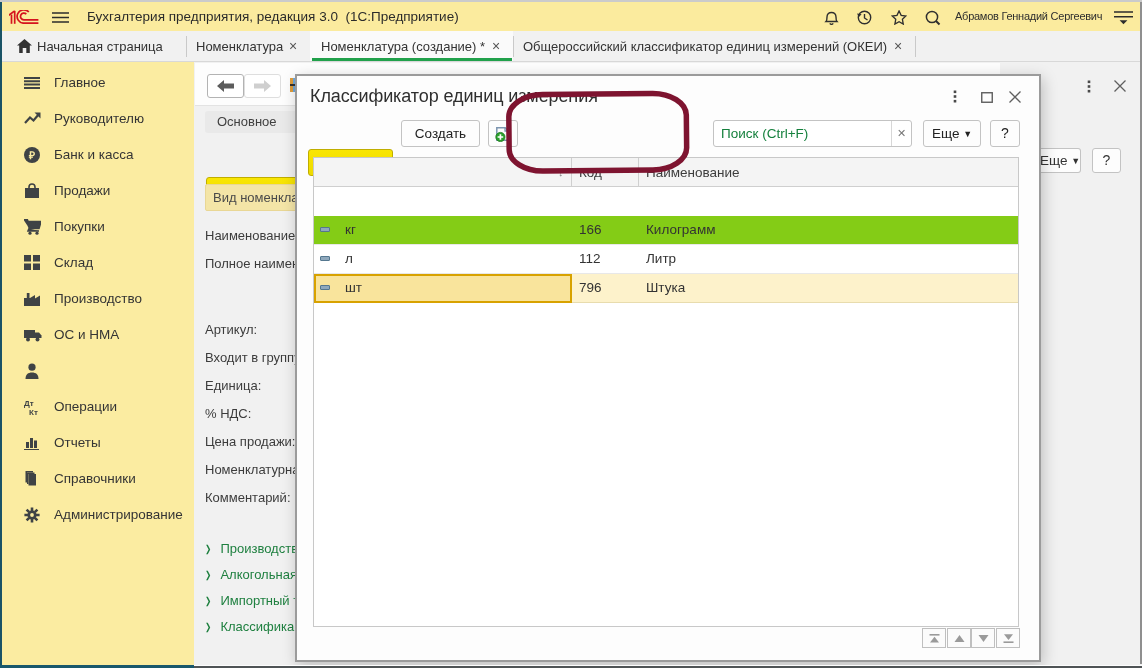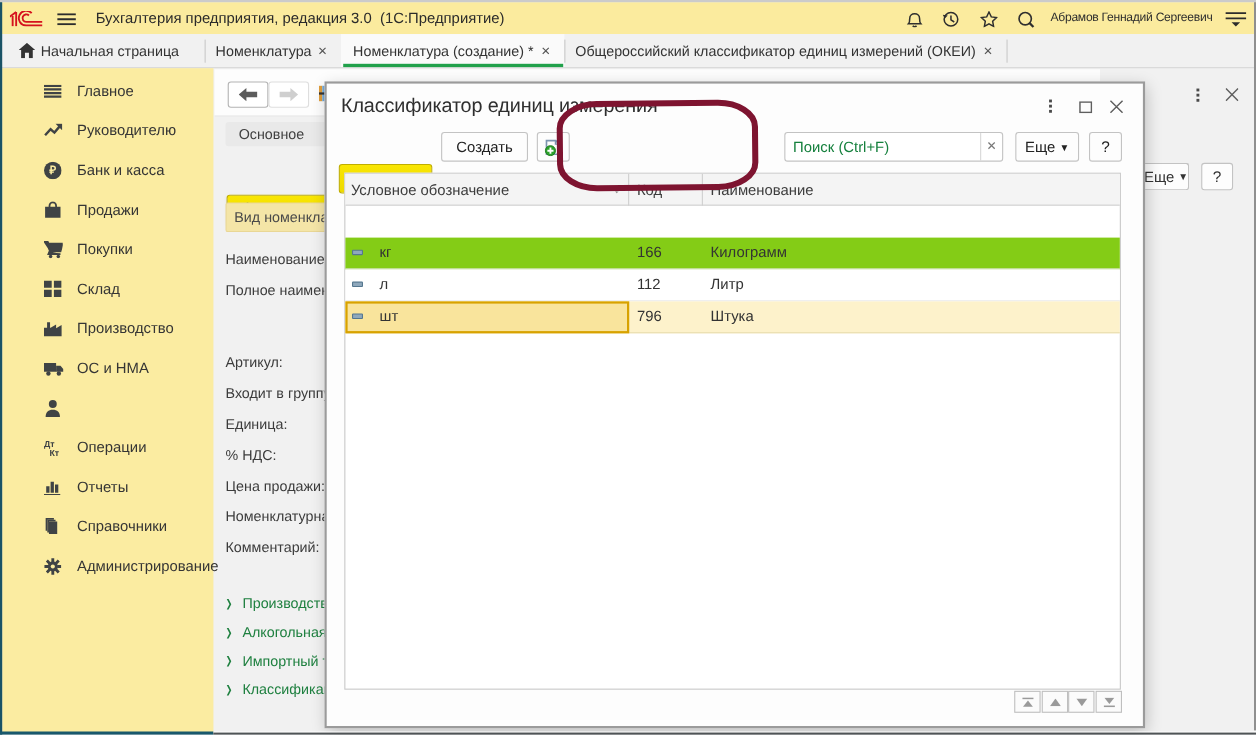--- a/index.html
+++ b/index.html
@@ -14,21 +14,21 @@
 #topbar{left:0;top:2px;width:1142px;height:29px;background:#fbeb9e;}
 #title1{left:87px;top:2px;height:29px;line-height:29px;font-size:13.5px;color:#2b2b2b;white-space:nowrap;}
 #uname{left:955px;top:2px;height:29px;line-height:29px;font-size:11px;letter-spacing:-0.25px;color:#2e2e2e;white-space:nowrap;}
 #tabbar{left:0;top:31px;width:1142px;height:31px;background:#f1f1f1;border-bottom:1px solid #d8d8d8;}
 .tabsep{position:absolute;top:36px;width:1px;height:21px;background:#c9c9c9;}
 .tabtxt{position:absolute;top:31px;height:30px;line-height:31px;font-size:13px;color:#333;white-space:nowrap;}
 .tabx{position:absolute;top:31px;height:30px;line-height:30px;font-size:14px;color:#555;}
 #activetab{left:310px;top:31px;width:203px;height:30px;background:#fafafa;}
 #greenbar{left:312px;top:58px;width:200px;height:3px;background:#21a14b;}
 #sidebar{left:2px;top:62px;width:192px;height:603.5px;background:#fbeca1;}
-.sbitem{position:absolute;left:20px;width:156px;height:36px;}
+.sbitem{position:absolute;left:4px;width:156px;height:36px;}
 .sbtxt{position:absolute;left:50px;top:0;height:36px;line-height:36px;font-size:13.5px;color:#353535;white-space:nowrap;}
 #whiteband{left:195px;top:63px;width:805px;height:43px;background:#fdfdfd;border-bottom:1px solid #e3e3e3;}
 .navbtn{position:absolute;top:74px;width:37px;height:24px;background:#fff;border-radius:3px;}
 #osnov{left:205px;top:111px;width:130px;height:22px;background:#e9e9e9;border-radius:3px;font-size:13px;color:#404040;line-height:22px;padding-left:12px;}
 .ybtn{background:linear-gradient(#f9e603,#eeda00);border:1px solid #c0ae00;border-radius:3px;color:#111;margin-top:29px;}
 #zapis{left:206px;top:148px;width:170px;height:26px;line-height:24px;font-size:13.5px;padding-left:14px;box-shadow:1px 2px 2px rgba(120,110,0,.35);}
 #vidnom{left:205px;top:184px;width:160px;height:27px;background:#f4e5a7;border:1px solid #e9d795;border-radius:2px;font-size:13px;color:#4a4a4a;line-height:25px;padding-left:7px;}
 .flbl{position:absolute;left:205px;height:16px;line-height:16px;font-size:13px;color:#3c3c3c;white-space:nowrap;}
 .glink{position:absolute;left:205px;height:16px;line-height:16px;font-size:13px;color:#1f8040;white-space:nowrap;}
 .glink b{font-weight:normal;font-size:10px;margin-right:7px;position:relative;top:-1px;display:inline-block;transform:scale(0.75,0.95);transform-origin:left center;}
@@ -289,21 +289,20 @@
       </svg>
     </div>
  <div class="abs" id="search">
       <span>Поиск (Ctrl+F)</span>
       <div id="sx">✕</div>
     </div>
  <div class="mbtn" id="esche">Еще <span style="font-size:9px;position:relative;top:-1.5px;">▼</span></div>
  <div class="mbtn" id="quest">?</div>
  <div class="abs" id="tbl">
   <div id="thead">
-   <div class="hts" style="left:5px">Условное обозначение</div>
    <div class="hts" style="left:244px;color:#888;font-size:11px">↓</div>
    <div class="hts" style="left:265px">Код</div>
    <div class="hts" style="left:332px">Наименование</div>
    <div class="cdiv" style="left:257px"></div>
    <div class="cdiv" style="left:324px"></div>
   </div>
   <div class="trow" style="top:58px;background:#84cc16;">
    <div class="ricon"></div>
    <div class="rtxt" style="left:31px">кг</div>
    <div class="rtxt" style="left:265px">166</div>

